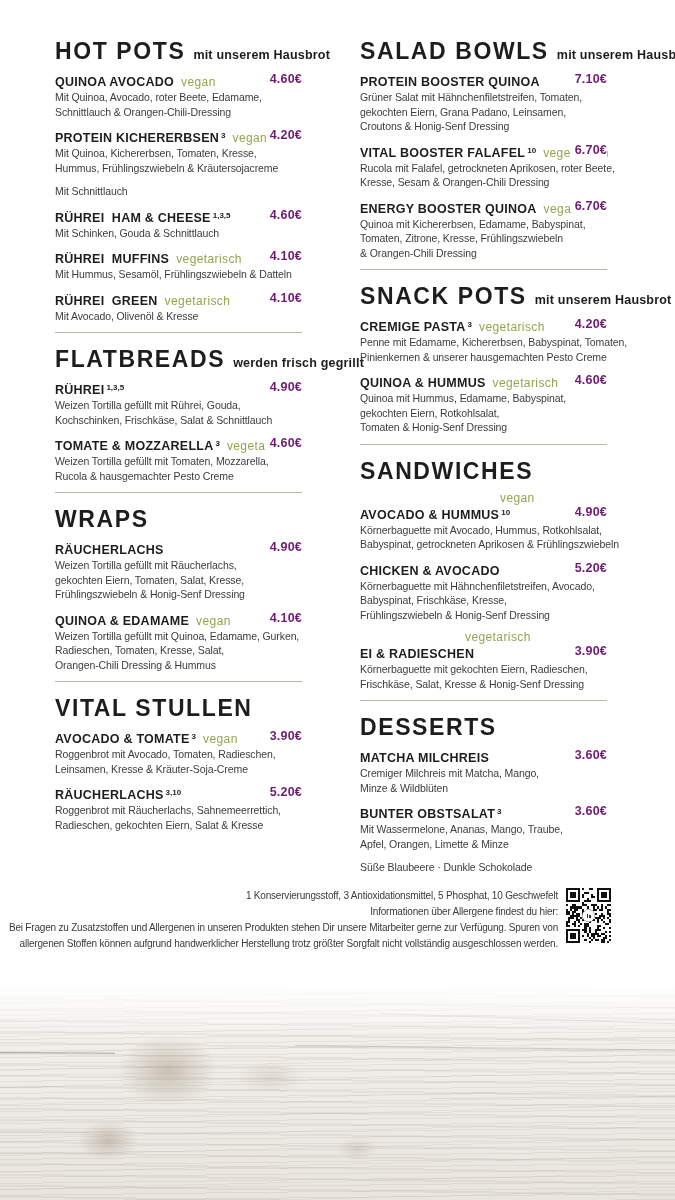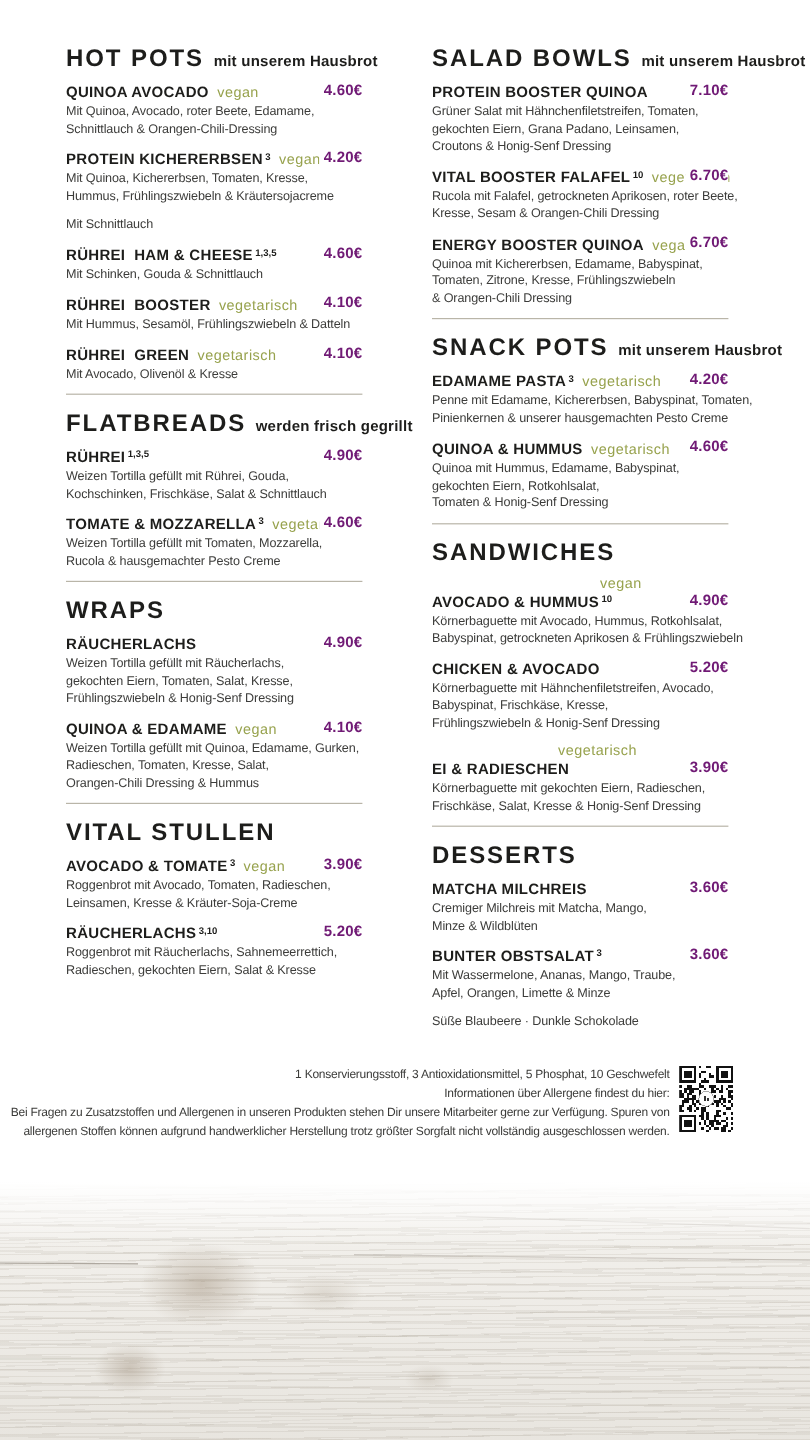--- a/index.html
+++ b/index.html
@@ -6,21 +6,21 @@
   body{width:675px;height:1200px;background:#ffffff;font-family:"Liberation Sans",sans-serif;position:relative;overflow:hidden;
        -webkit-font-smoothing:antialiased;}
   .page{position:relative;width:675px;height:1200px;background:#fff;overflow:hidden;}
 
   
   .col{position:absolute;top:38px;width:247px;}
   .col-left{left:55px;}
   .col-right{left:360px;}
 
   .section-header{display:flex;align-items:baseline;gap:8px;margin-bottom:7px;white-space:nowrap;}
-  .section-title{font-size:20px;font-weight:bold;letter-spacing:1.6px;color:#1d1d1b;}
+  .section-title{font-size:23px;font-weight:bold;letter-spacing:1.6px;color:#1d1d1b;}
   .section-subtitle{font-size:12.5px;font-weight:bold;letter-spacing:0.2px;color:#1d1d1b;}
 
   .divider{border-top:1px solid #b9b5a8;margin:5px 0 13px 0;width:247px;}
 
   .item{margin-bottom:9px;position:relative;}
   .item-head{position:relative;height:16px;white-space:nowrap;}
   .item-name{font-size:12.5px;font-weight:bold;letter-spacing:0.25px;color:#1d1d1b;white-space:pre;}
   .item-sup{font-size:8px;font-weight:bold;position:relative;top:-4px;margin-left:2px;color:#1d1d1b;}
   .item-diet{font-size:12px;color:#97a24d;margin-left:7px;letter-spacing:0.4px;}
   .diet-above{font-size:12px;color:#97a24d;letter-spacing:0.4px;height:13px;line-height:13px;}
@@ -88,21 +88,21 @@
   </div>
 
   <div class="item">
 
     <div class="item-head"><span class="item-name">RÜHREI  HAM &amp; CHEESE</span><span class="item-sup">1,3,5</span><span class="item-price">4.60€</span></div>
     <div class="item-desc">Mit Schinken, Gouda &amp; Schnittlauch</div>
   </div>
 
   <div class="item">
 
-    <div class="item-head"><span class="item-name">RÜHREI  BOOSTER</span><span class="item-diet">vegetarisch</span><span class="item-price">4.10€</span></div>
+    <div class="item-head"><span class="item-name">RÜHREI  MUFFINS</span><span class="item-diet">vegetarisch</span><span class="item-price">4.10€</span></div>
     <div class="item-desc">Mit Hummus, Sesamöl, Frühlingszwiebeln &amp; Datteln</div>
   </div>
 
   <div class="item">
 
     <div class="item-head"><span class="item-name">RÜHREI  GREEN</span><span class="item-diet">vegetarisch</span><span class="item-price">4.10€</span></div>
     <div class="item-desc">Mit Avocado, Olivenöl &amp; Kresse</div>
   </div>
 </div>
   </section>
@@ -196,21 +196,21 @@
   </section>
 <div class="divider"></div>
   <section class="section">
     <div class="section-header">
       <span class="section-title">SNACK POTS</span>
       <span class="section-subtitle">mit unserem Hausbrot</span>
     </div>
     <div class="section-items">
   <div class="item">
 
-    <div class="item-head"><span class="item-name">EDAMAME PASTA</span><span class="item-sup">3</span><span class="item-diet">vegetarisch</span><span class="item-price">4.20€</span></div>
+    <div class="item-head"><span class="item-name">CREMIGE PASTA</span><span class="item-sup">3</span><span class="item-diet">vegetarisch</span><span class="item-price">4.20€</span></div>
     <div class="item-desc">Penne mit Edamame, Kichererbsen, Babyspinat, Tomaten,<br>Pinienkernen &amp; unserer hausgemachten Pesto Creme</div>
   </div>
 
   <div class="item">
 
     <div class="item-head"><span class="item-name">QUINOA &amp; HUMMUS</span><span class="item-diet">vegetarisch</span><span class="item-price">4.60€</span></div>
     <div class="item-desc">Quinoa mit Hummus, Edamame, Babyspinat,<br>gekochten Eiern, Rotkohlsalat,<br>Tomaten &amp; Honig-Senf Dressing</div>
   </div>
 </div>
   </section>

